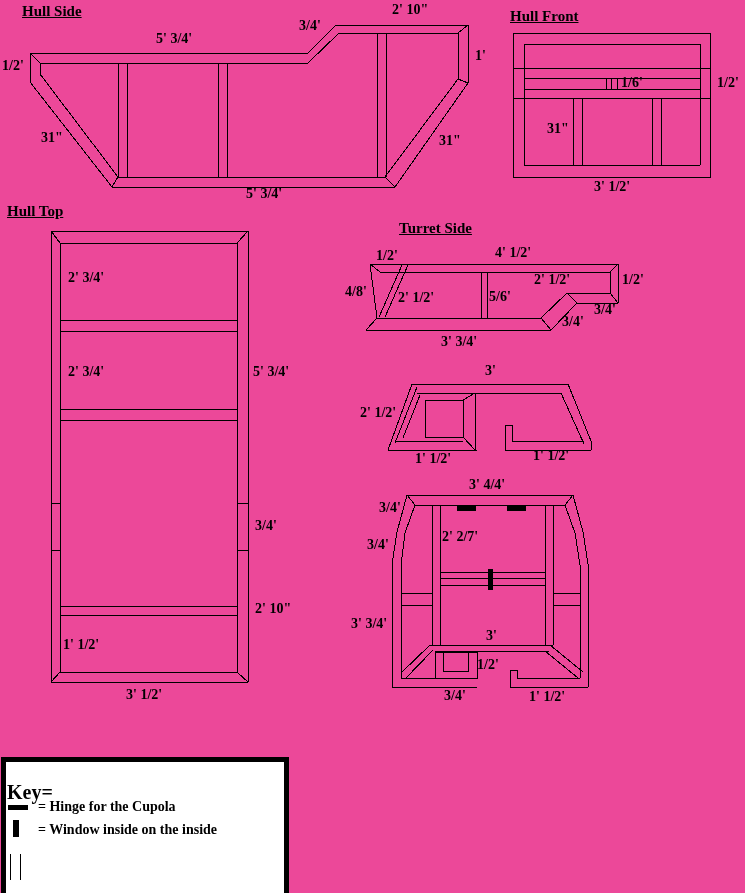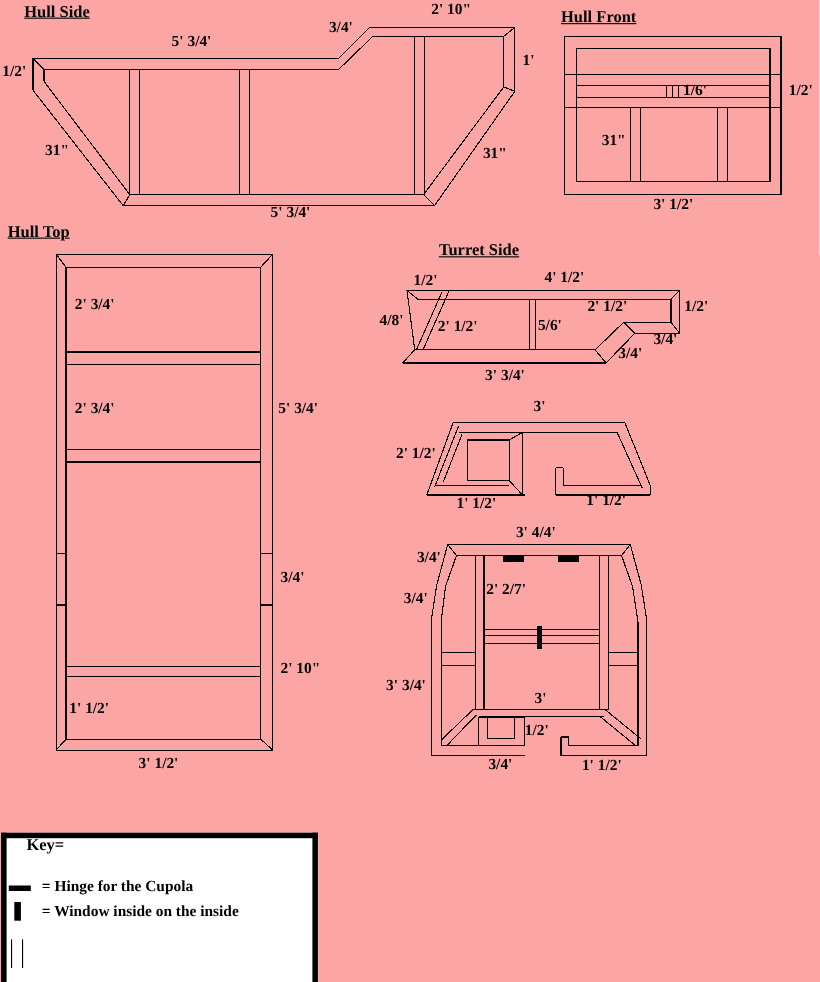--- a/index.html
+++ b/index.html
@@ -1,24 +1,24 @@
 <!DOCTYPE html>
 <html><head>
 <meta charset="utf-8">
 <style>
   html,body{margin:0;padding:0;background:#fff;}
-  #canvas{position:relative;width:745px;height:893px;background:#fca5a5;overflow:hidden;
+  #canvas{position:relative;width:745px;height:893px;background:#ec4899;overflow:hidden;
           font-family:"Liberation Serif",serif;color:#000;text-align:right;}
   svg{position:absolute;left:0;top:0;}
   .lbl{position:absolute;font-weight:bold;font-size:14px;line-height:1;white-space:nowrap;color:#000;}
   .ttl{position:absolute;font-weight:bold;font-size:15px;line-height:1;white-space:nowrap;
        text-decoration:underline;color:#000;}
   #key-box{position:absolute;left:1px;top:757px;width:288px;height:140px;box-sizing:border-box;
            border:5px solid #000;border-bottom:none;background:#fff;}
-  .key-heading{position:absolute;left:1px;top:0;font-weight:bold;font-size:15px;line-height:1;white-space:nowrap;padding-left:17px;}
+  .key-heading{position:absolute;left:1px;top:20px;font-weight:bold;font-size:20px;line-height:1;white-space:nowrap;}
   .key-line{position:absolute;left:32px;font-weight:bold;font-size:14px;line-height:1;white-space:nowrap;}
   .sym{position:absolute;background:#000;}
 </style>
 </head>
 <body>
 
 <div id="canvas">
 
   <svg width="745" height="893" viewBox="0 0 745 893">
     <g stroke="#000" stroke-width="1" fill="none" shape-rendering="crispEdges">

